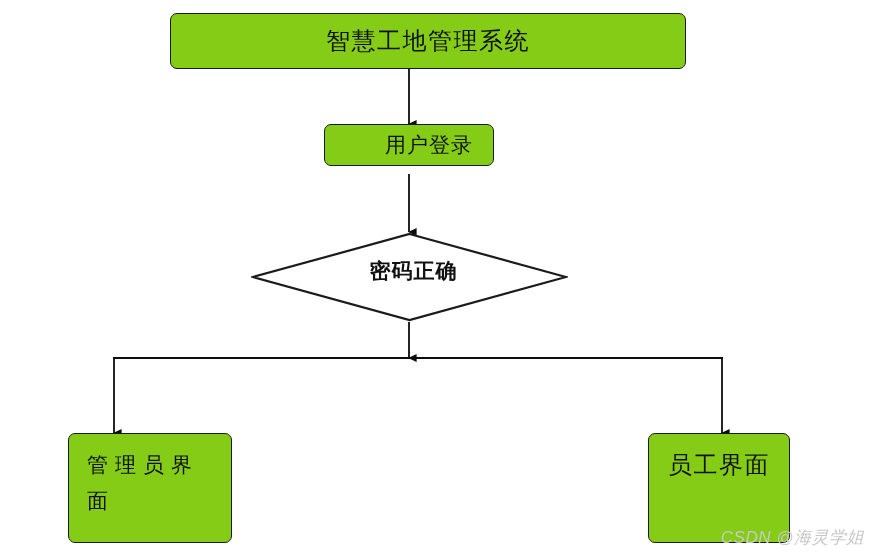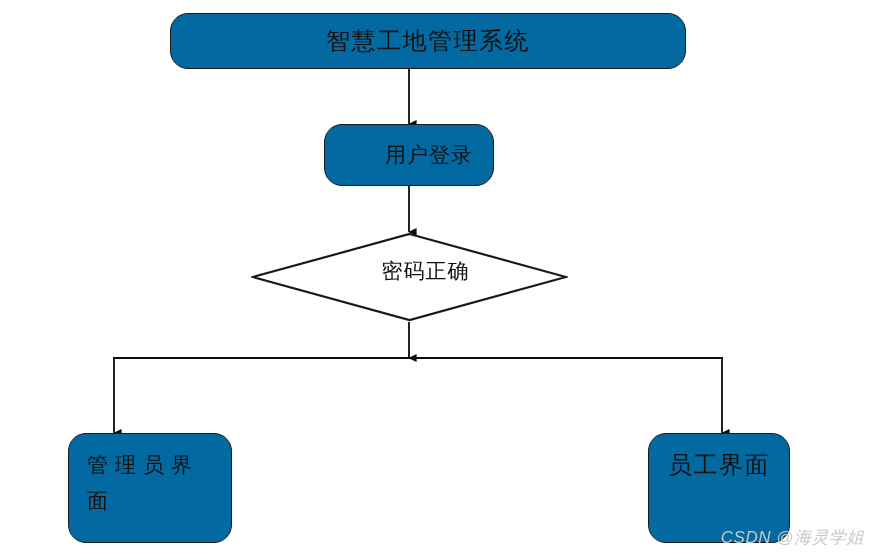--- a/index.html
+++ b/index.html
@@ -22,22 +22,22 @@
     position: absolute;
     left: 0;
     top: 0;
     width: 872px;
     height: 555px;
   }
   .node {
     position: absolute;
     box-sizing: border-box;
     border: 1.6px solid #1a1a1a;
-    border-radius: 18px;
-    background: #0369a1;
+    border-radius: 7px;
+    background: #84cc16;
     display: flex;
     justify-content: center;
     color: #111111;
     z-index: 2;
   }
   .node-label {
     font-family: "Liberation Serif", "DejaVu Serif", serif;
     color: #111111;
     white-space: pre-line;
     text-align: center;
@@ -55,21 +55,21 @@
   #node-system .node-label {
     font-size: 24px;
     letter-spacing: 1.5px;
   }
 
   
   #node-login {
     left: 324px;
     top: 124px;
     width: 170px;
-    height: 62px;
+    height: 42px;
     align-items: center;
     padding-left: 40px;
   }
   #node-login .node-label {
     font-size: 21px;
     letter-spacing: 1px;
   }
 
   
   #node-decision {
@@ -80,26 +80,27 @@
     height: 90px;
     z-index: 2;
   }
   #node-decision svg {
     position: absolute;
     left: 0;
     top: 0;
   }
   #node-decision .node-label {
     position: absolute;
-    left: 16px;
+    left: 4px;
     top: 24px;
     width: 317px;
     font-size: 21px;
     letter-spacing: 1px;
     text-align: center;
+    font-weight: bold;
   }
 
   
   #node-admin {
     left: 68px;
     top: 433px;
     width: 164px;
     height: 110px;
     align-items: flex-start;
     justify-content: flex-start;

